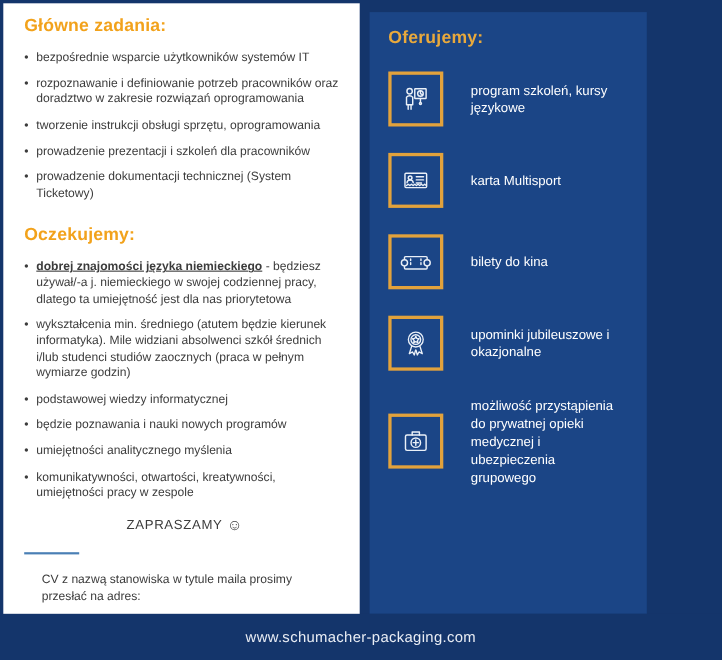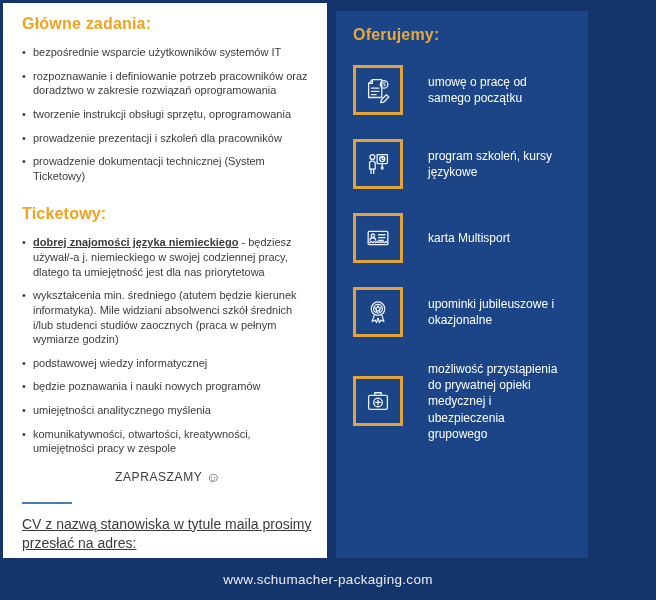--- a/index.html
+++ b/index.html
@@ -21,21 +21,21 @@
   .bullets li{position:relative;padding-left:11px;margin:0 0 9px;}
   .bullets li::before{content:"\2022";position:absolute;left:0;top:0;}
   .expect-heading{margin-top:22px;}
   .lead-bold{font-weight:bold;text-decoration:underline;}
   .invite-line{
     text-align:center;font-size:12px;color:#3c3c3c;
     margin:13px 0 0;letter-spacing:0.6px;font-weight:500;
   }
   .smiley{font-size:14px;vertical-align:-1px;}
   .divider{width:50px;border:none;border-top:2px solid #4a7fb5;margin:17px 0 11px 0;}
-  .cv-note{font-size:14px;line-height:1.4;color:#3c3c3c;margin:0;text-decoration:underline;}
+  .cv-note{font-size:11px;line-height:1.4;color:#3c3c3c;margin:16px;}
   .email-link{
     display:inline-block;color:#F5A11C;font-weight:bold;font-size:14.5px;
     margin-top:11px;letter-spacing:0.2px;text-decoration:none;
   }
   .blue-panel{
     position:absolute;left:336px;top:11px;width:252px;height:547px;
     background:#1B4586;box-sizing:border-box;
     padding:15px 24px 0 17px;
   }
   .offers-heading{
@@ -61,21 +61,21 @@
 <div class="white-panel">
   <div class="section-heading">Główne zadania:</div>
   <ul class="bullets">
     <li>bezpośrednie wsparcie użytkowników systemów IT</li>
     <li>rozpoznawanie i definiowanie potrzeb pracowników oraz doradztwo w zakresie rozwiązań oprogramowania</li>
     <li>tworzenie instrukcji obsługi sprzętu, oprogramowania</li>
     <li>prowadzenie prezentacji i szkoleń dla pracowników</li>
     <li>prowadzenie dokumentacji technicznej (System Ticketowy)</li>
   </ul>
 
-  <div class="section-heading expect-heading">Ticketowy:</div>
+  <div class="section-heading expect-heading">Oczekujemy:</div>
   <ul class="bullets">
     <li><span class="lead-bold">dobrej znajomości języka niemieckiego</span><span> - będziesz używał/-a j. niemieckiego w swojej codziennej pracy, dlatego ta umiejętność jest dla nas priorytetowa</span></li>
     <li>wykształcenia min. średniego (atutem będzie kierunek informatyka). Mile widziani absolwenci szkół średnich i/lub studenci studiów zaocznych (praca w pełnym wymiarze godzin)</li>
     <li>podstawowej wiedzy informatycznej</li>
     <li>będzie poznawania i nauki nowych programów</li>
     <li>umiejętności analitycznego myślenia</li>
     <li>komunikatywności, otwartości, kreatywności, umiejętności pracy w zespole</li>
   </ul>
 
   <div class="invite-line">
@@ -85,33 +85,20 @@
 
   <hr class="divider">
 
   <p class="cv-note">CV z nazwą stanowiska w tytule maila prosimy przesłać na adres:</p>
   <a href="#" class="email-link">rekrutacja_wro@schumacher-packaging.com</a>
 </div>
 
 <div class="blue-panel">
   <div class="offers-heading">Oferujemy:</div>
 
-  <div class="offer-row">
-    <div class="icon-box">
-      <svg width="30" height="30" viewBox="0 0 32 32" fill="none" stroke="#EAF0F8" stroke-width="1.4" stroke-linecap="round" stroke-linejoin="round">
-        <path d="M10 5 H20 V24 H6 V9 Z"></path>
-          <path d="M10 5 V9 H6"></path>
-        <path d="M9 14 h8 M9 17.5 h8 M9 21 h5"></path>
-        <circle cx="22.5" cy="10" r="4"></circle>
-        <text x="22.5" y="12.2" font-size="6.5" fill="#EAF0F8" stroke="none" text-anchor="middle">$</text>
-        <path d="M19.5 26.5 L25 21 L27.5 23.5 L22 29 L19 29.5 Z"></path>
-      </svg>
-    </div>
-    <div class="offer-label">umowę o pracę od samego początku</div>
-  </div>
 
   <div class="offer-row">
     <div class="icon-box">
       <svg width="30" height="30" viewBox="0 0 32 32" fill="none" stroke="#EAF0F8" stroke-width="1.4" stroke-linecap="round" stroke-linejoin="round">
         <circle cx="10" cy="8.5" r="2.6"></circle>
         <path d="M7 14.2 c1.6-1.9 4.4-1.9 6 0 v7.3 h-6 Z"></path>
         <path d="M8.6 21.5 v4.5 M11.4 21.5 v4.5"></path>
         <rect x="15" y="6" width="11" height="9.5" rx="0.5"></rect>
         <circle cx="20.5" cy="10.7" r="2.7"></circle>
         <path d="M20.5 10.7 V8 M20.5 10.7 L22.8 12"></path>
@@ -128,20 +115,31 @@
         <rect x="5.5" y="9" width="21" height="14" rx="1"></rect>
         <circle cx="10.5" cy="13.5" r="1.8"></circle>
         <path d="M7.5 18.3 c0-3.4 6-3.4 6 0"></path>
         <path d="M16.5 12.5 h7 M16.5 15.5 h7 M16.5 18.5 h5"></path>
         <path d="M7 21 l1.6-1.3 1.6 1.3 1.6-1.3 1.6 1.3 1.6-1.3 1.6 1.3 1.6-1.3 1.6 1.3 1.6-1.3 1.6 1.3 1.6-1.3 1.6 1.3"></path>
       </svg>
     </div>
     <div class="offer-label">karta Multisport</div>
   </div>
 
+  <div class="offer-row">
+    <div class="icon-box">
+      <svg width="30" height="30" viewBox="0 0 32 32" fill="none" stroke="#EAF0F8" stroke-width="1.4" stroke-linecap="round" stroke-linejoin="round">
+        <rect x="5" y="11" width="22" height="12" rx="1"></rect>
+        <circle cx="5" cy="17" r="3" fill="#1B4586"></circle>
+        <circle cx="27" cy="17" r="3" fill="#1B4586"></circle>
+        <path d="M11 13.2 v7.6 M21 13.2 v7.6" stroke-dasharray="1.6 2.2"></path>
+      </svg>
+    </div>
+    <div class="offer-label">bilety do kina</div>
+  </div>
 
   <div class="offer-row">
     <div class="icon-box">
       <svg width="30" height="30" viewBox="0 0 32 32" fill="none" stroke="#EAF0F8" stroke-width="1.3" stroke-linecap="round" stroke-linejoin="round">
         <circle cx="16" cy="12.5" r="7.2"></circle>
         <circle cx="16" cy="12.5" r="4.7"></circle>
         <path d="M16 9.4 l1 2 2.2 0.3 -1.6 1.6 0.4 2.2 -2-1 -2 1 0.4-2.2 -1.6-1.6 2.2-0.3 Z"></path>
         <path d="M12 19 l-2.3 7.2 3.2-1.7 1.6 2.9 1.3-4.6"></path>
         <path d="M20 19 l2.3 7.2 -3.2-1.7 -1.6 2.9 -1.3-4.6"></path>
       </svg>

